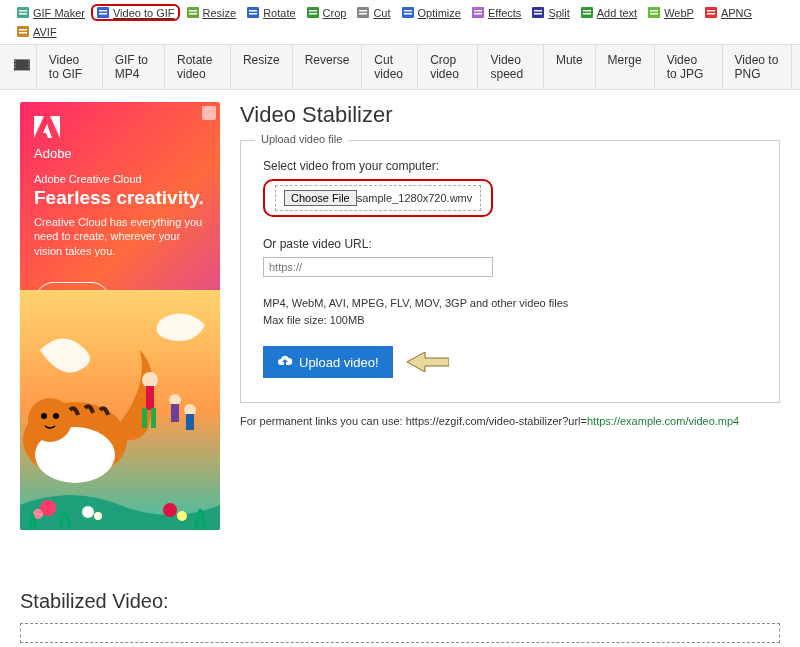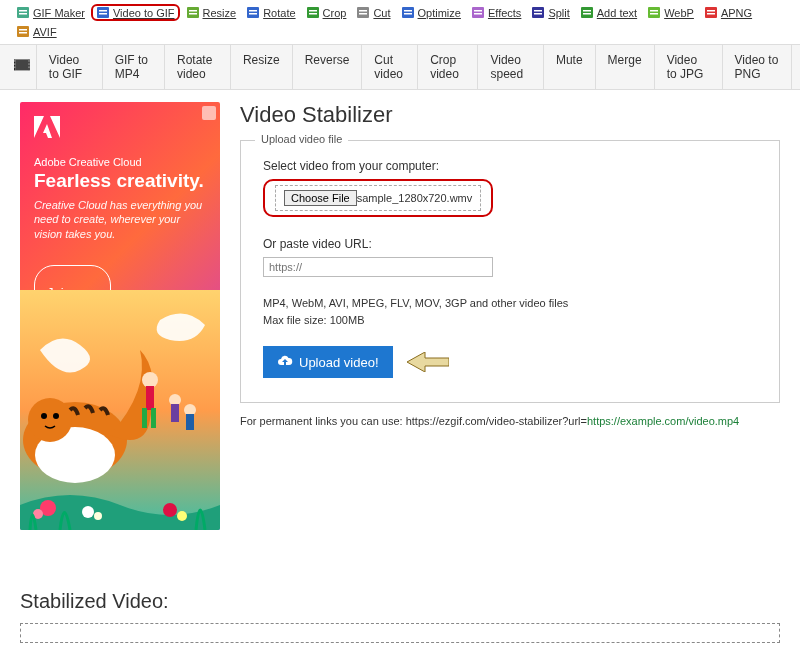--- a/index.html
+++ b/index.html
@@ -11,21 +11,21 @@
 .subnav { background: #f5f5f5; border-top: 1px solid #ddd; border-bottom: 1px solid #ddd; display: flex; align-items: center; padding: 0 8px; }
 .subnav .film { width: 20px; height: 20px; margin: 0 6px; }
 .subnav .tab { padding: 8px 12px; font-size: 12px; color: #333; cursor: pointer; border-right: 1px solid #ddd; }
 .subnav .tab:first-of-type { border-left: 1px solid #ddd; }
 .main { display: flex; padding: 12px 20px 0 20px; gap: 20px; }
 .ad { width: 200px; height: 428px; background: linear-gradient(135deg, #ff2a68 0%, #ff6a3d 40%, #b721ff 100%); border-radius: 2px; position: relative; color: #fff; padding: 14px; overflow: hidden; }
 .ad .logo { font-size: 24px; font-weight: bold; }
 .ad .brand { font-size: 13px; margin-top: 2px; }
 .ad .hl1 { font-size: 11px; margin-top: 12px; }
 .ad .hl2 { font-size: 19px; font-weight: bold; margin-top: 2px; }
-.ad .body { font-size: 11px; margin-top: 6px; line-height: 1.3; opacity: 0.95; font-style: italic; }
+.ad .body { font-size: 11px; margin-top: 6px; line-height: 1.3; opacity: 0.95; }
 .ad .cta { display: inline-block; border: 1.5px solid #fff; border-radius: 20px; padding: 19px 12px; font-size: 13px; margin-top: 24px; cursor: pointer; }
 .ad .art { position: absolute; left: 0; right: 0; bottom: 0; height: 240px; }
 .ad .badge { position: absolute; top: 4px; right: 4px; width: 14px; height: 14px; background: rgba(255,255,255,0.6); border-radius: 2px; }
 .tiger-svg { width: 100%; height: 100%; display: block; }
 .content { flex: 1; }
 .h1 { font-size: 22px; font-weight: normal; color: #333; margin-bottom: 12px; }
 .panel { border: 1px solid #ccc; padding: 18px 22px 24px 22px; position: relative; }
 .legend { position: absolute; top: -8px; left: 14px; background: #fff; padding: 0 6px; font-size: 11px; color: #555; }
 .label { font-size: 12px; color: #333; margin-bottom: 6px; }
 .filewrap { border: 2px solid #c00; border-radius: 10px; display: inline-block; padding: 4px 10px; margin-bottom: 4px; }
@@ -183,20 +183,21 @@
 </div>
 
 <div class="main">
   <div class="ad">
     <span class="badge"></span>
     <div class="logo">
       <svg width="26" height="22" viewBox="0 0 26 22">
           <path d="M0 0 L10 0 L0 22 Z M16 0 L26 0 L26 22 Z M13 8 L18 22 L14 22 L12 17 L9 17 Z" fill="#fff"></path>
         </svg>
     </div>
+    <div class="brand">Adobe</div>
     <div class="hl1">Adobe Creative Cloud</div>
     <div class="hl2">Fearless creativity.</div>
     <div class="body">Creative Cloud has everything you need to create, wherever your vision takes you.</div>
     <span class="cta">Join now</span>
     <div class="art">
       <svg class="tiger-svg" viewBox="0 0 200 240" preserveAspectRatio="xMidYMax slice">
         <rect width="200" height="240" fill="url(#skygrad)"></rect>
         <defs>
             <linearGradient id="skygrad" x1="0" y1="0" x2="0" y2="1">
               <stop offset="0" stop-color="#ffd36e"></stop>

